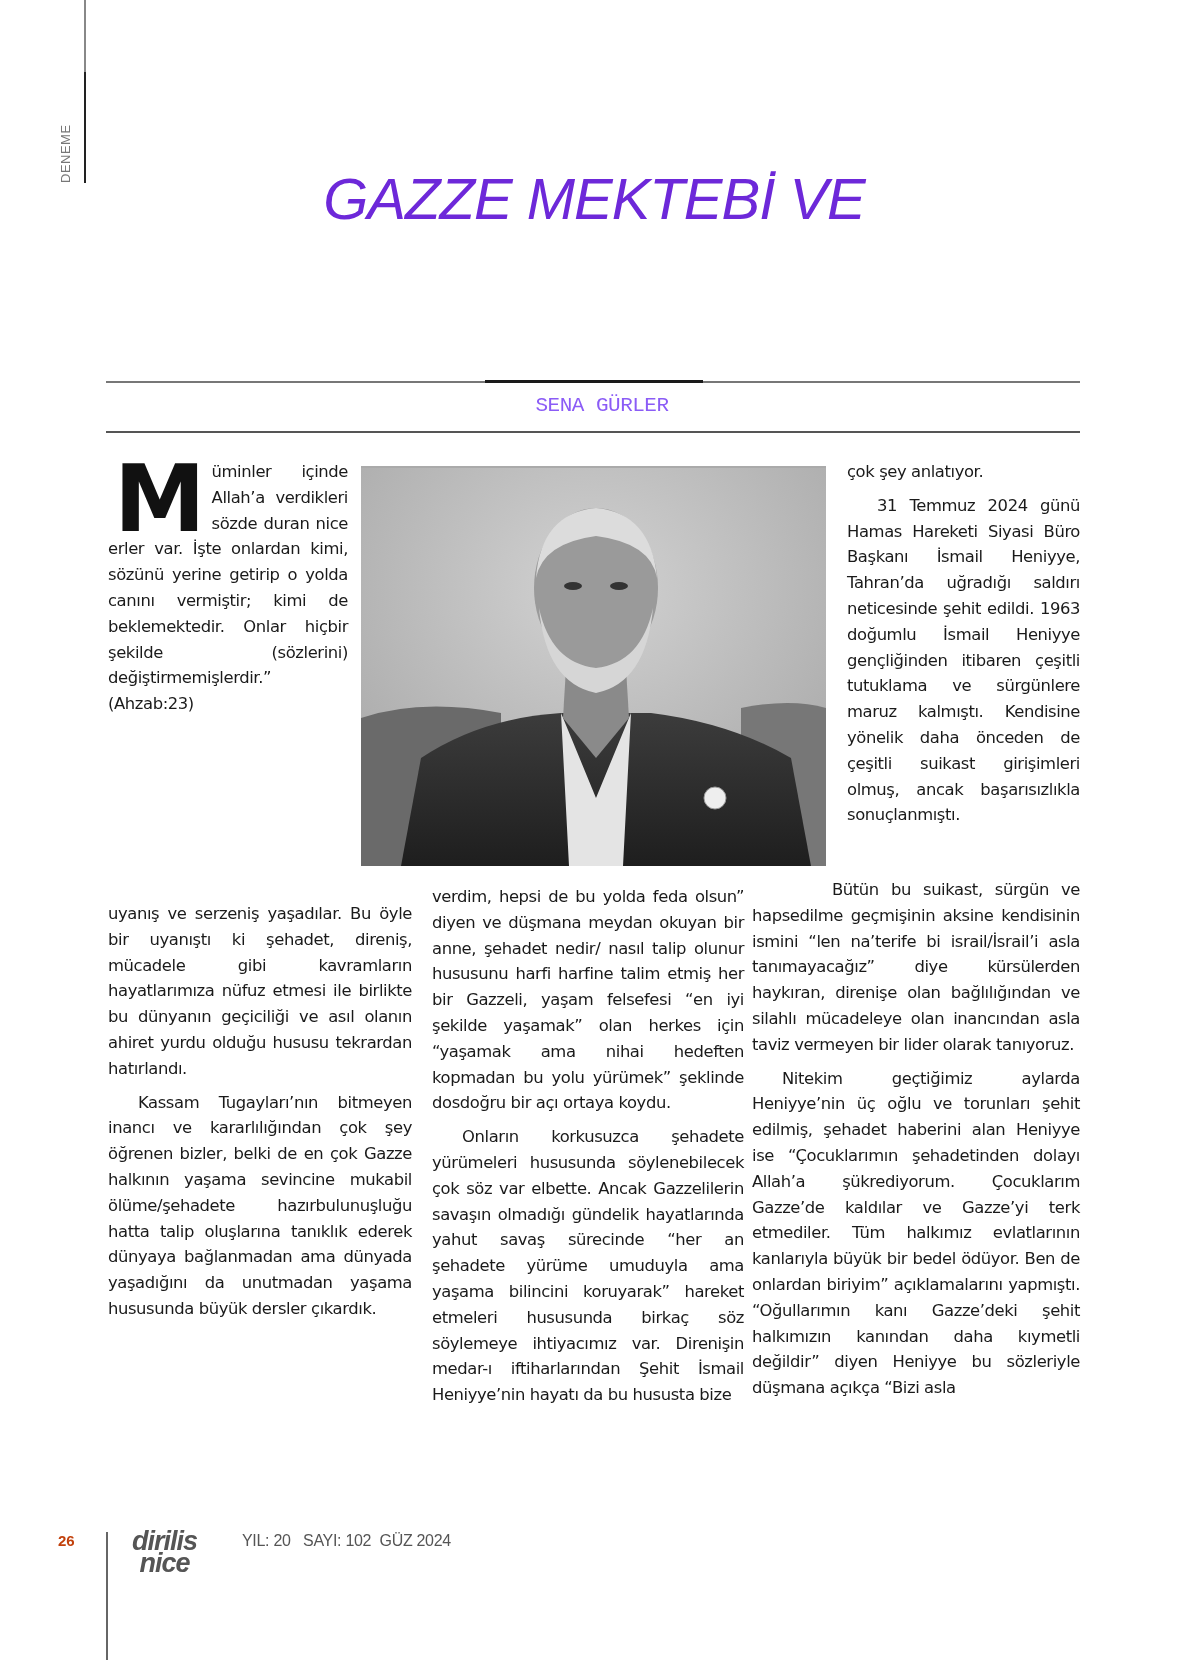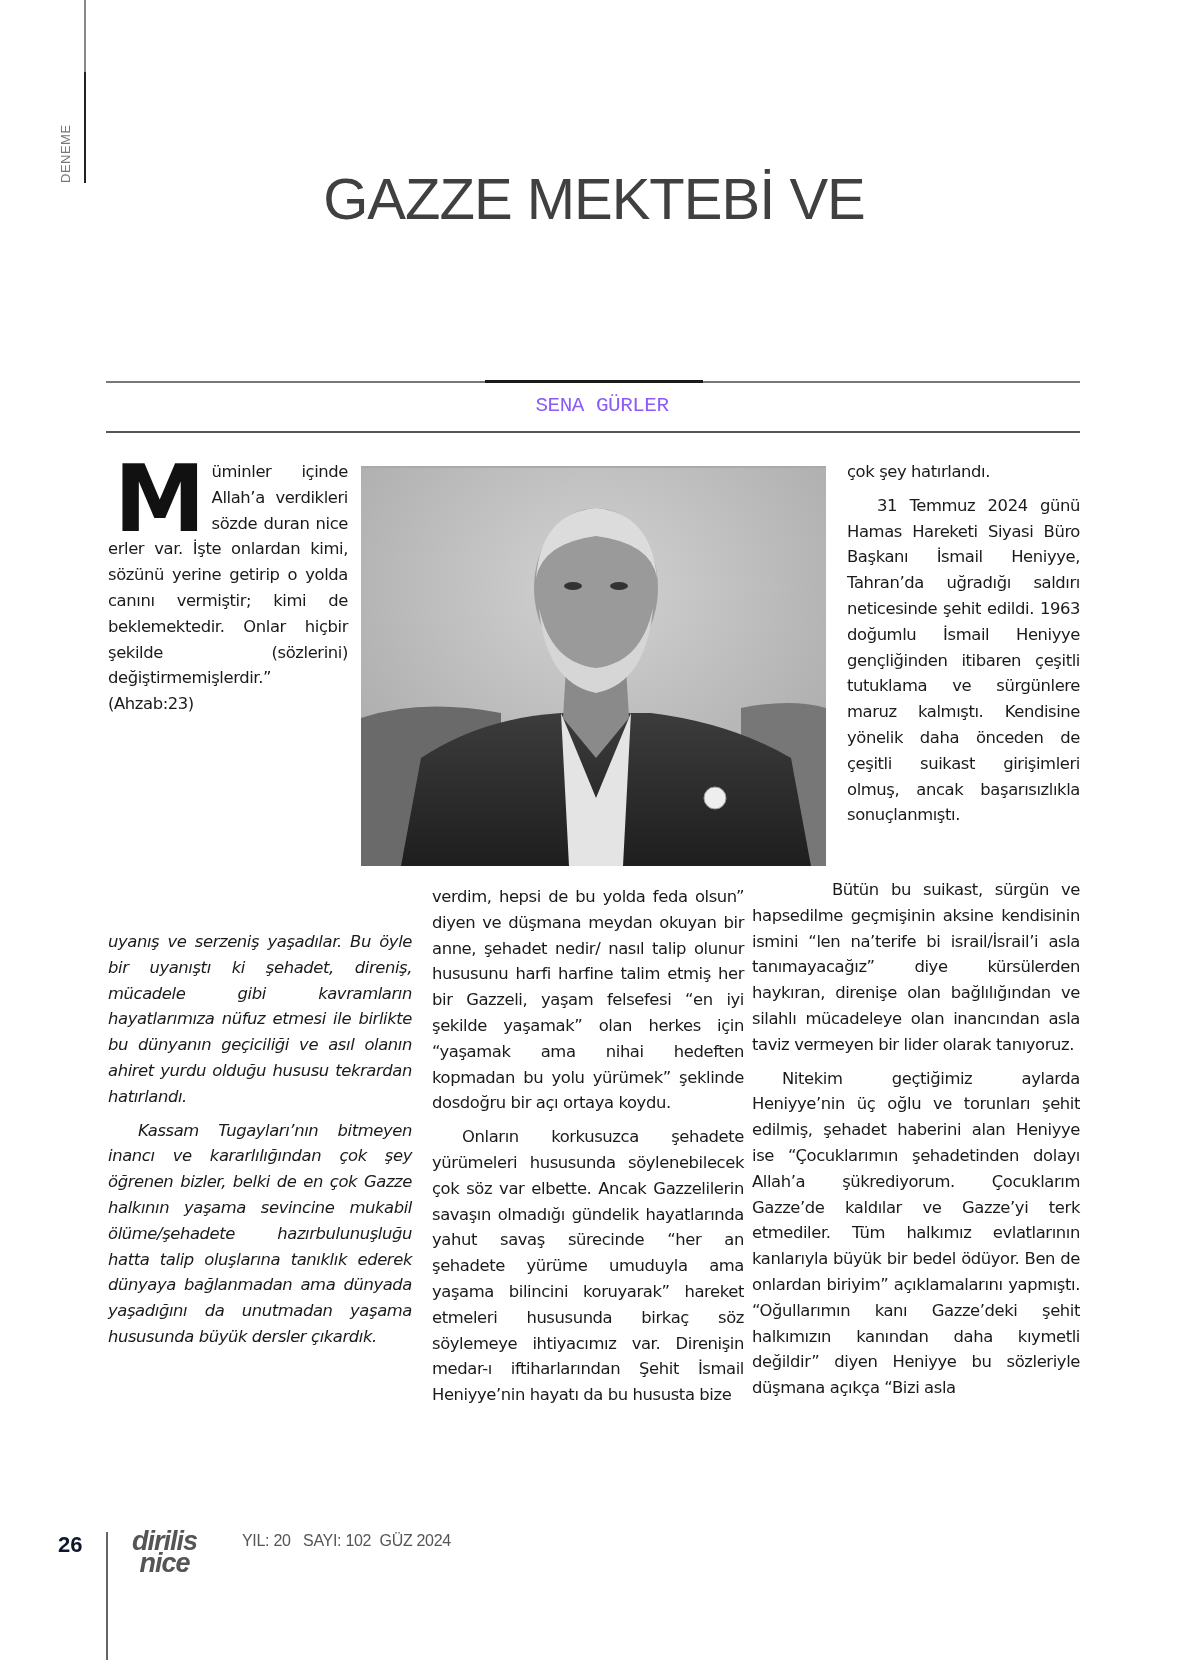--- a/index.html
+++ b/index.html
@@ -6,50 +6,50 @@
   body { width: 1188px; height: 1660px; position: relative; overflow: hidden;
          font-family: "DejaVu Sans", sans-serif; color: #1a1a1a; }
 
   .section-rule { position: absolute; left: 84px; top: 0; width: 2px; height: 183px; background: #888; }
   .section-rule-dark { position: absolute; left: 84px; top: 72px; width: 2px; height: 111px; background: #222; }
   .section-label { position: absolute; left: 58px; top: 183px; transform: rotate(-90deg); transform-origin: left top;
                    font-size: 13px; letter-spacing: 0.5px; color: #777; font-family: "Liberation Sans", sans-serif; }
 
   .title { position: absolute; left: 0; top: 160px; width: 1188px; text-align: center;
            font-family: "Liberation Sans", sans-serif; font-weight: normal; font-size: 58px; line-height: 78px;
-           color: #404040; letter-spacing: -1px; margin: 0; }
+           color: #6d28d9; letter-spacing: -1px; margin: 0; font-style: italic; }
   .title span { display: block; }
 
   .rule-top { position: absolute; left: 106px; top: 381px; width: 974px; height: 2px; background: #777; }
   .rule-top-dark { position: absolute; left: 485px; top: 380px; width: 218px; height: 3px; background: #1a1a1a; }
   .author { position: absolute; left: 8px; top: 394px; width: 1188px; text-align: center;
             font-family: Liberation Mono, monospace; font-size: 21px; color: #8b5cf6; letter-spacing: -0.5px; }
   .rule-bottom { position: absolute; left: 106px; top: 431px; width: 974px; height: 2px; background: #555; }
 
   .col { position: absolute; font-size: 16.4px; line-height: 25.8px; color: #1a1a1a;
          font-family: "DejaVu Sans", sans-serif; letter-spacing: -0.4px; }
   .col p { margin: 0 0 8px 0; text-align: justify; text-indent: 30px; hyphens: manual; }
   .col p.noindent { text-indent: 0; }
 
   #col1-top { left: 108px; top: 459px; width: 240px; }
-  #col1-bottom { left: 108px; top: 929px; width: 304px; font-style: italic; }
+  #col1-bottom { left: 108px; top: 901px; width: 304px; }
   #col2 { left: 432px; top: 884px; width: 312px; }
   #col3 { left: 847px; top: 459px; width: 233px; }
   #col3-bottom { left: 752px; top: 877px; width: 328px; }
 
   .dropcap { float: left; font-family: "DejaVu Sans", sans-serif; font-weight: bold; font-size: 92px;
              line-height: 70px; margin: 6px 6px 0 6px; color: #111; letter-spacing: 0; }
 
   .photo { position: absolute; left: 361px; top: 466px; width: 465px; height: 398px; overflow: hidden;
            background: linear-gradient(180deg, #c8c8c8 0%, #bdbdbd 60%, #a8a8a8 100%);
            border-top: 2px solid #aaa; }
   .photo svg { width: 100%; height: 100%; display: block; }
 
   .footer-num { position: absolute; left: 58px; top: 1532px; font-family: "Liberation Sans", sans-serif;
-                font-weight: bold; font-size: 22px; color: #0f172a; }
+                font-weight: bold; font-size: 15px; color: #c2410c; }
   .footer-rule { position: absolute; left: 106px; top: 1532px; width: 2px; height: 128px; background: #666; }
   .logo { position: absolute; left: 132px; top: 1530px; font-family: "Liberation Sans", sans-serif; font-weight: bold;
           font-size: 27px; line-height: 22px; color: #555; letter-spacing: -1px; text-align: center; font-style: italic; }
   .logo span { display: block; }
   .issue { position: absolute; left: 242px; top: 1532px; font-family: "Liberation Sans", sans-serif;
            font-size: 16px; color: #555; letter-spacing: -0.3px; white-space: pre; text-align: center; }
 </style>
 </head>
 <body>
 
@@ -110,21 +110,21 @@
   <p class="noindent">uyanış ve serzeniş yaşadılar. Bu öyle bir uyanıştı ki şehadet, direniş, mücadele gibi kavramların hayatlarımıza nüfuz etmesi ile birlikte bu dünyanın geçiciliği ve asıl olanın ahiret yurdu olduğu hususu tekrardan hatırlandı.</p>
   <p>Kassam Tugayları’nın bitmeyen inancı ve kararlılığından çok şey öğrenen bizler, belki de en çok Gazze halkının yaşama sevincine mukabil ölüme/şehadete hazırbulunuşluğu hatta talip oluşlarına tanıklık ederek dünyaya bağlanmadan ama dünyada yaşadığını da unutmadan yaşama hususunda büyük        dersler çıkardık.</p>
 </div>
 
 <div class="col" id="col2">
   <p class="noindent">verdim, hepsi de bu yolda feda olsun” diyen ve  düşmana meydan okuyan bir anne, şehadet nedir/ nasıl talip olunur hususunu harfi harfine talim etmiş her bir Gazzeli, yaşam felsefesi “en iyi şekilde yaşamak” olan herkes için  “yaşamak ama nihai hedeften kopmadan bu yolu yürümek” şeklinde dosdoğru bir açı ortaya koydu.</p>
   <p>Onların korkusuzca şehadete yürümeleri hususunda söylenebilecek çok söz var elbette. Ancak Gazzelilerin savaşın olmadığı gündelik hayatlarında yahut savaş sürecinde “her an şehadete yürüme umuduyla ama yaşama         bilincini koruyarak” hareket etmeleri hususunda birkaç söz söylemeye ihtiyacımız var. Direnişin medar-ı iftiharlarından Şehit İsmail Heniyye’nin hayatı da bu hususta bize</p>
 </div>
 
 <div class="col" id="col3">
-  <p class="noindent">çok şey hatırlandı.</p>
+  <p class="noindent">çok şey anlatıyor.</p>
   <p>31 Temmuz 2024 günü Hamas Hareketi Siyasi Büro Başkanı   İsmail Heniyye, Tahran’da uğradığı saldırı neticesinde şehit edildi. 1963 doğumlu İsmail Heniyye gençliğinden itibaren çeşitli tutuklama ve sürgünlere maruz kalmıştı. Kendisine yönelik daha önceden de çeşitli suikast girişimleri olmuş, ancak başarısızlıkla sonuçlanmıştı.</p>
 </div>
 
 <div class="col" id="col3-bottom">
   <p style="text-indent:80px">Bütün bu suikast, sürgün ve hapsedilme geçmişinin aksine kendisinin ismini “len na’terife bi israil/İsrail’i asla tanımayacağız” diye kürsülerden haykıran, direnişe olan bağlılığından ve silahlı mücadeleye olan inancından asla taviz vermeyen bir lider olarak tanıyoruz.</p>
   <p>Nitekim geçtiğimiz aylarda Heniyye’nin üç oğlu ve torunları şehit edilmiş, şehadet haberini alan Heniyye ise “Çocuklarımın şehadetinden dolayı Allah’a şükrediyorum. Çocuklarım Gazze’de kaldılar ve Gazze’yi terk etmediler. Tüm halkımız evlatlarının kanlarıyla büyük bir bedel ödüyor. Ben de onlardan biriyim” açıklamalarını yapmıştı. “Oğullarımın kanı Gazze’deki şehit halkımızın kanından daha kıymetli değildir” diyen Heniyye bu sözleriyle düşmana açıkça  “Bizi asla</p>
 </div>
 
 <div class="footer-num">26</div>
 <div class="footer-rule"></div>

